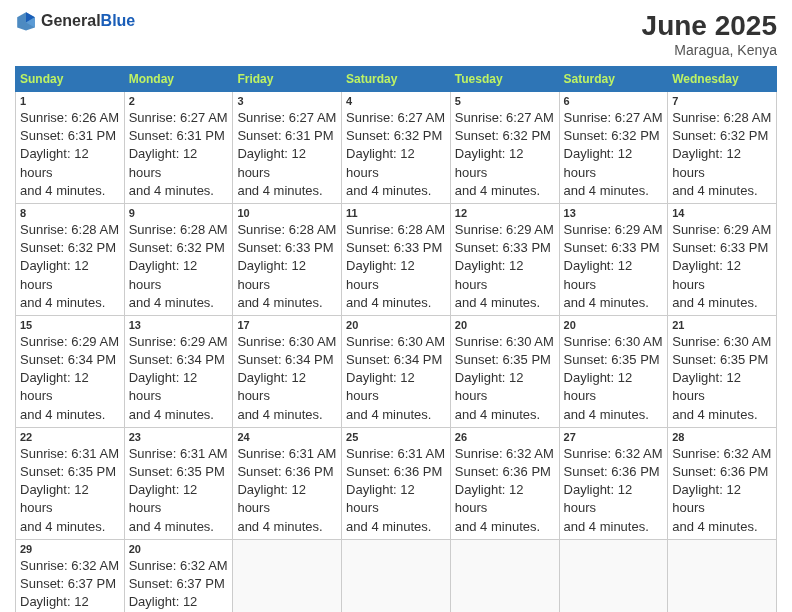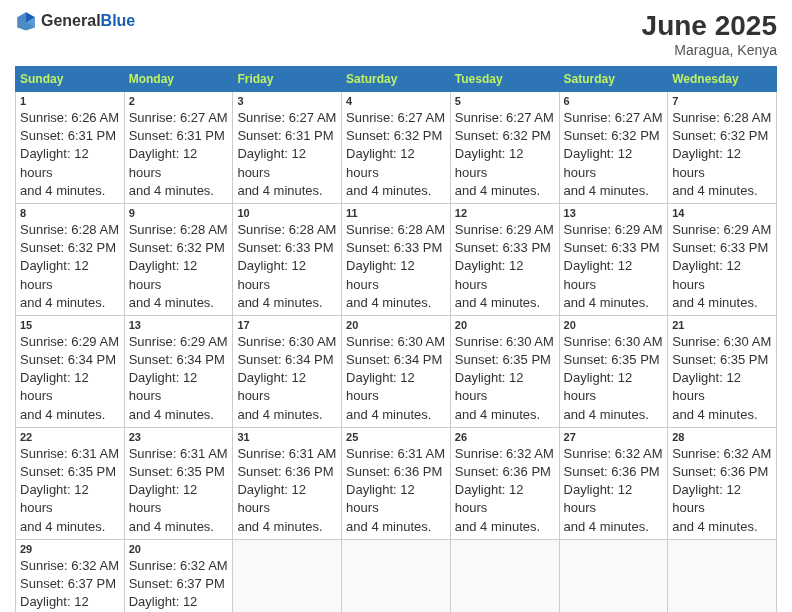--- a/index.html
+++ b/index.html
@@ -222,21 +222,21 @@
         <tr>
           <td>
             <span class="day-num">22</span>
             <div class="day-info">Sunrise: 6:31 AM<br>Sunset: 6:35 PM<br>Daylight: 12 hours<br>and 4 minutes.</div>
           </td>
           <td>
             <span class="day-num">23</span>
             <div class="day-info">Sunrise: 6:31 AM<br>Sunset: 6:35 PM<br>Daylight: 12 hours<br>and 4 minutes.</div>
           </td>
           <td>
-            <span class="day-num">31</span>
+            <span class="day-num">24</span>
             <div class="day-info">Sunrise: 6:31 AM<br>Sunset: 6:36 PM<br>Daylight: 12 hours<br>and 4 minutes.</div>
           </td>
           <td>
             <span class="day-num">25</span>
             <div class="day-info">Sunrise: 6:31 AM<br>Sunset: 6:36 PM<br>Daylight: 12 hours<br>and 4 minutes.</div>
           </td>
           <td>
             <span class="day-num">26</span>
             <div class="day-info">Sunrise: 6:32 AM<br>Sunset: 6:36 PM<br>Daylight: 12 hours<br>and 4 minutes.</div>
           </td>

